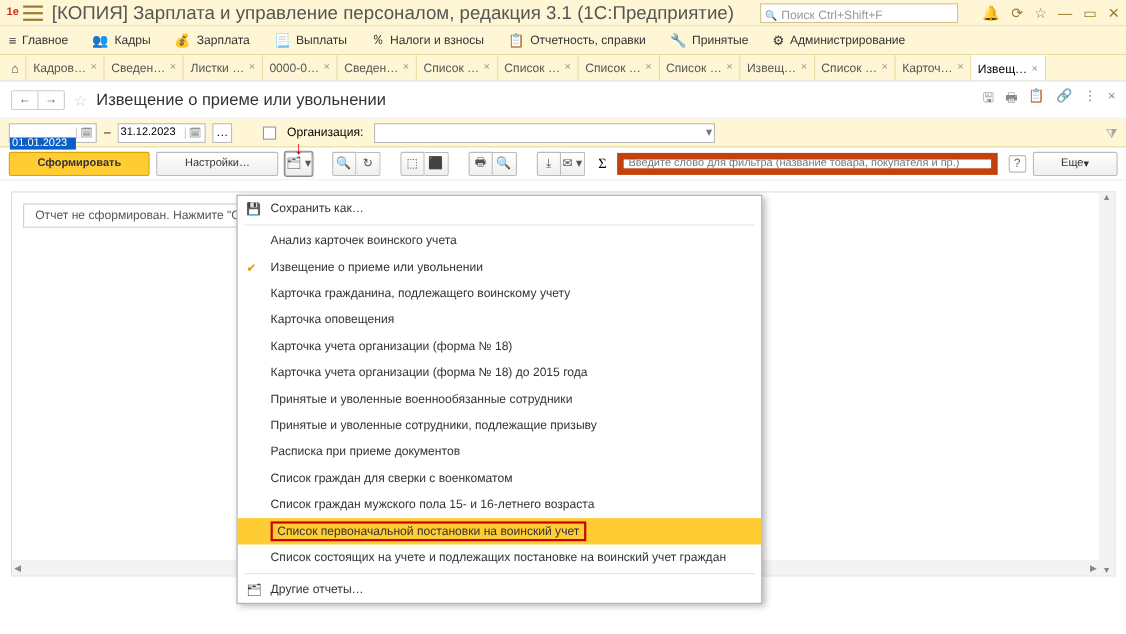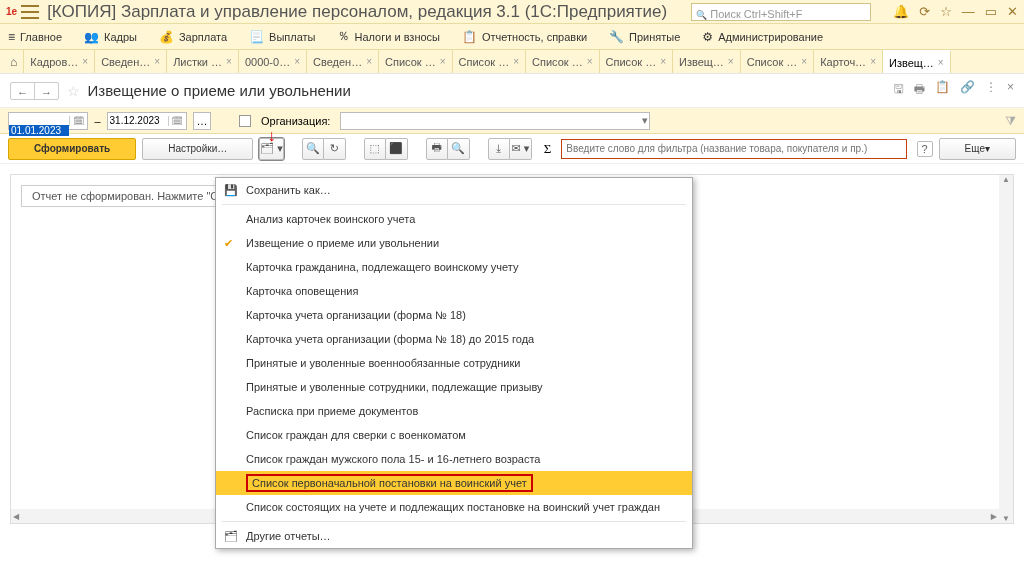--- a/index.html
+++ b/index.html
@@ -56,21 +56,21 @@
   .btn.primary { background: #ffcc33; border-color: #d8a600; font-weight: bold; }
   .icobtn { border: 1px solid #bbb; background: linear-gradient(#fff,#eee); height: 22px; min-width: 22px; display: flex; align-items: center; justify-content: center; cursor: pointer; border-radius: 2px; font-size: 11px; color: #555; }
   .icobtn.active-menu { outline: 1px solid #888; position: relative; }
   .red-arrow { position: absolute; top: -12px; left: 50%; transform: translateX(-50%); font-size: 16px; color: #e00000; }
   .tb-sep { width: 6px; }
   .tbgroup { display: flex; }
   .tbgroup .icobtn { border-radius: 0; }
   .tbgroup .icobtn:first-child { border-radius: 2px 0 0 2px; }
   .tbgroup .icobtn:last-child { border-radius: 0 2px 2px 0; border-left: none; }
   .sigma { font-family: serif; font-size: 13px; margin-left: 6px; }
-  .filterinput { flex: 1; border: 1px solid #c2410c; height: 20px; padding: 0 4px; color: #bbb; font-size: 10px; margin-left: 4px; }
+  .filterinput { flex: 1; border: 6px solid #c2410c; height: 20px; padding: 0 4px; color: #bbb; font-size: 10px; margin-left: 4px; }
   .qmark { width: 16px; height: 16px; border: 1px solid #bbb; border-radius: 2px; text-align: center; line-height: 14px; color: #666; margin-left: 4px; }
 
   
   .report { padding: 10px; position: relative; height: 370px; }
   .report-frame { border: 1px solid #ddd; height: 350px; position: relative; }
   .report-msg { border: 1px solid #ccc; display: inline-block; padding: 4px 10px; margin: 10px; color: #555; background: #fff; }
   .report-frame .scroll { position: absolute; right: 0; top: 0; bottom: 0; width: 14px; background: #f3f3f3; display:flex; flex-direction:column; justify-content:space-between; align-items:center; font-size:8px; color:#888;}
   .report-frame .hscroll { position: absolute; left:0; right:14px; bottom:0; height:14px; background:#f3f3f3; display:flex; justify-content:space-between; align-items:center; font-size:8px; color:#888; padding:0 2px;}
 
   

